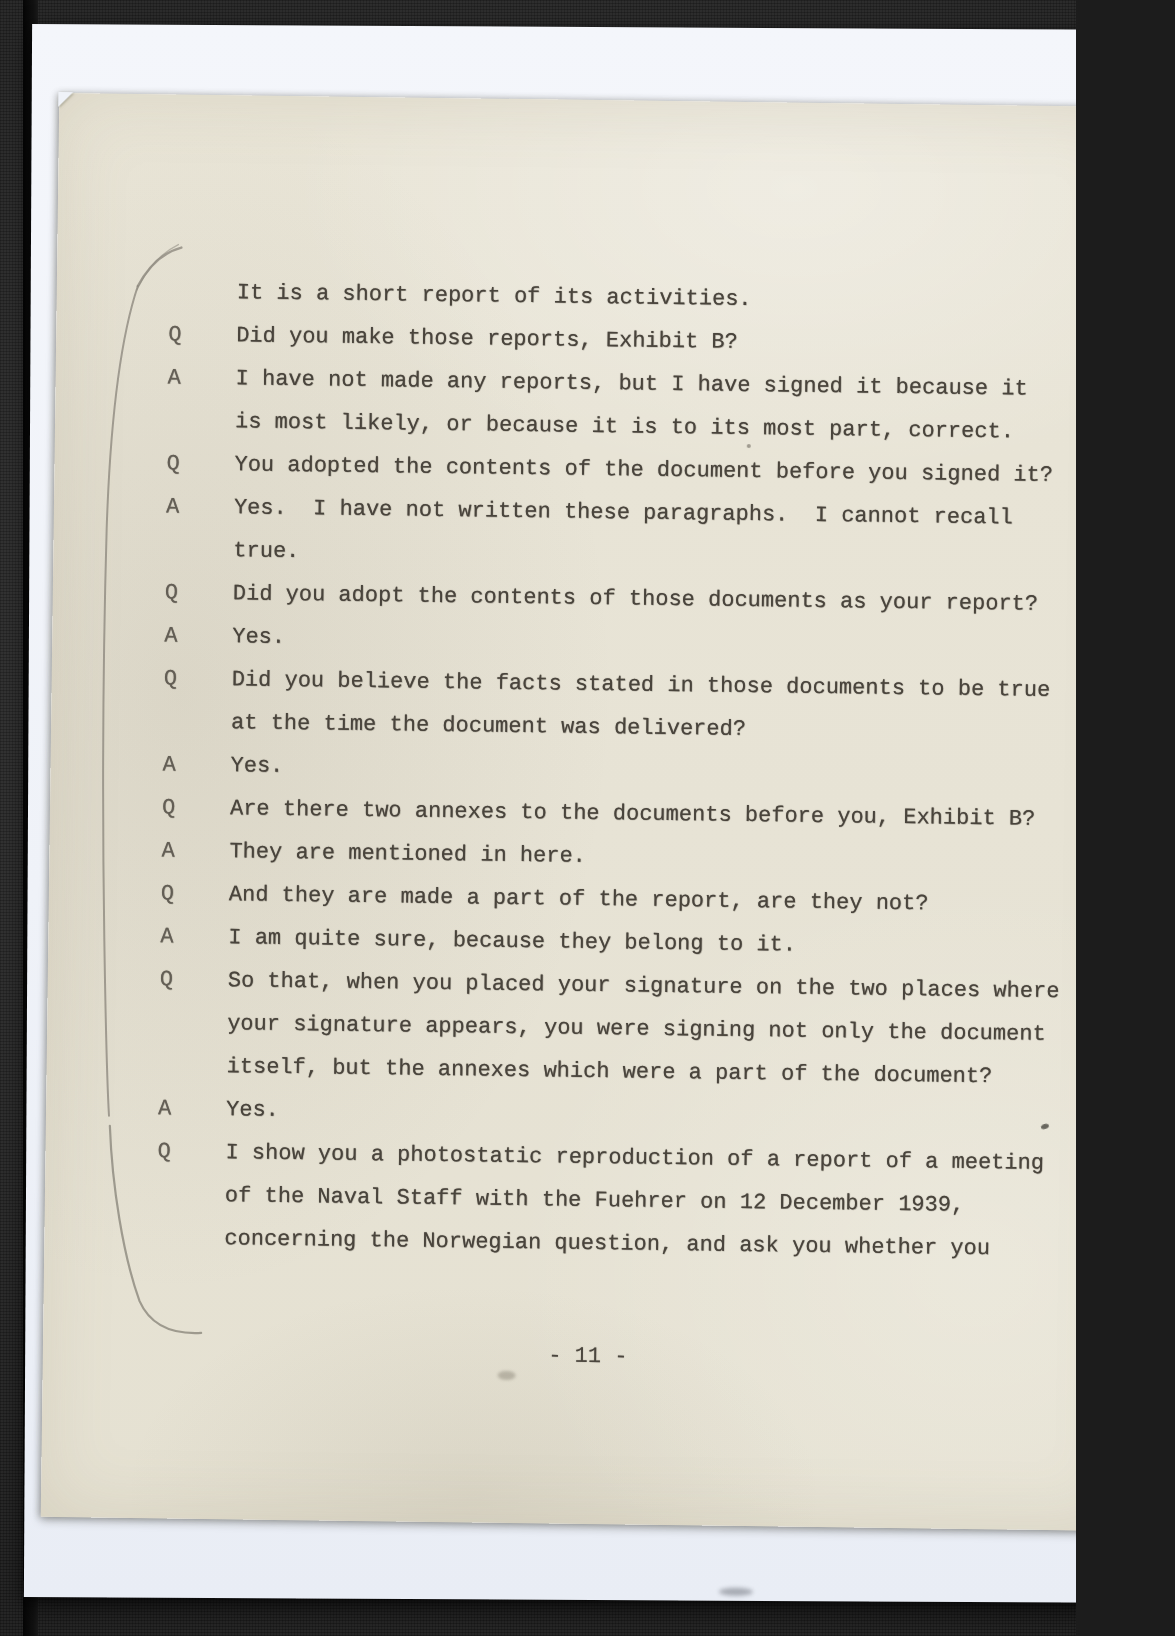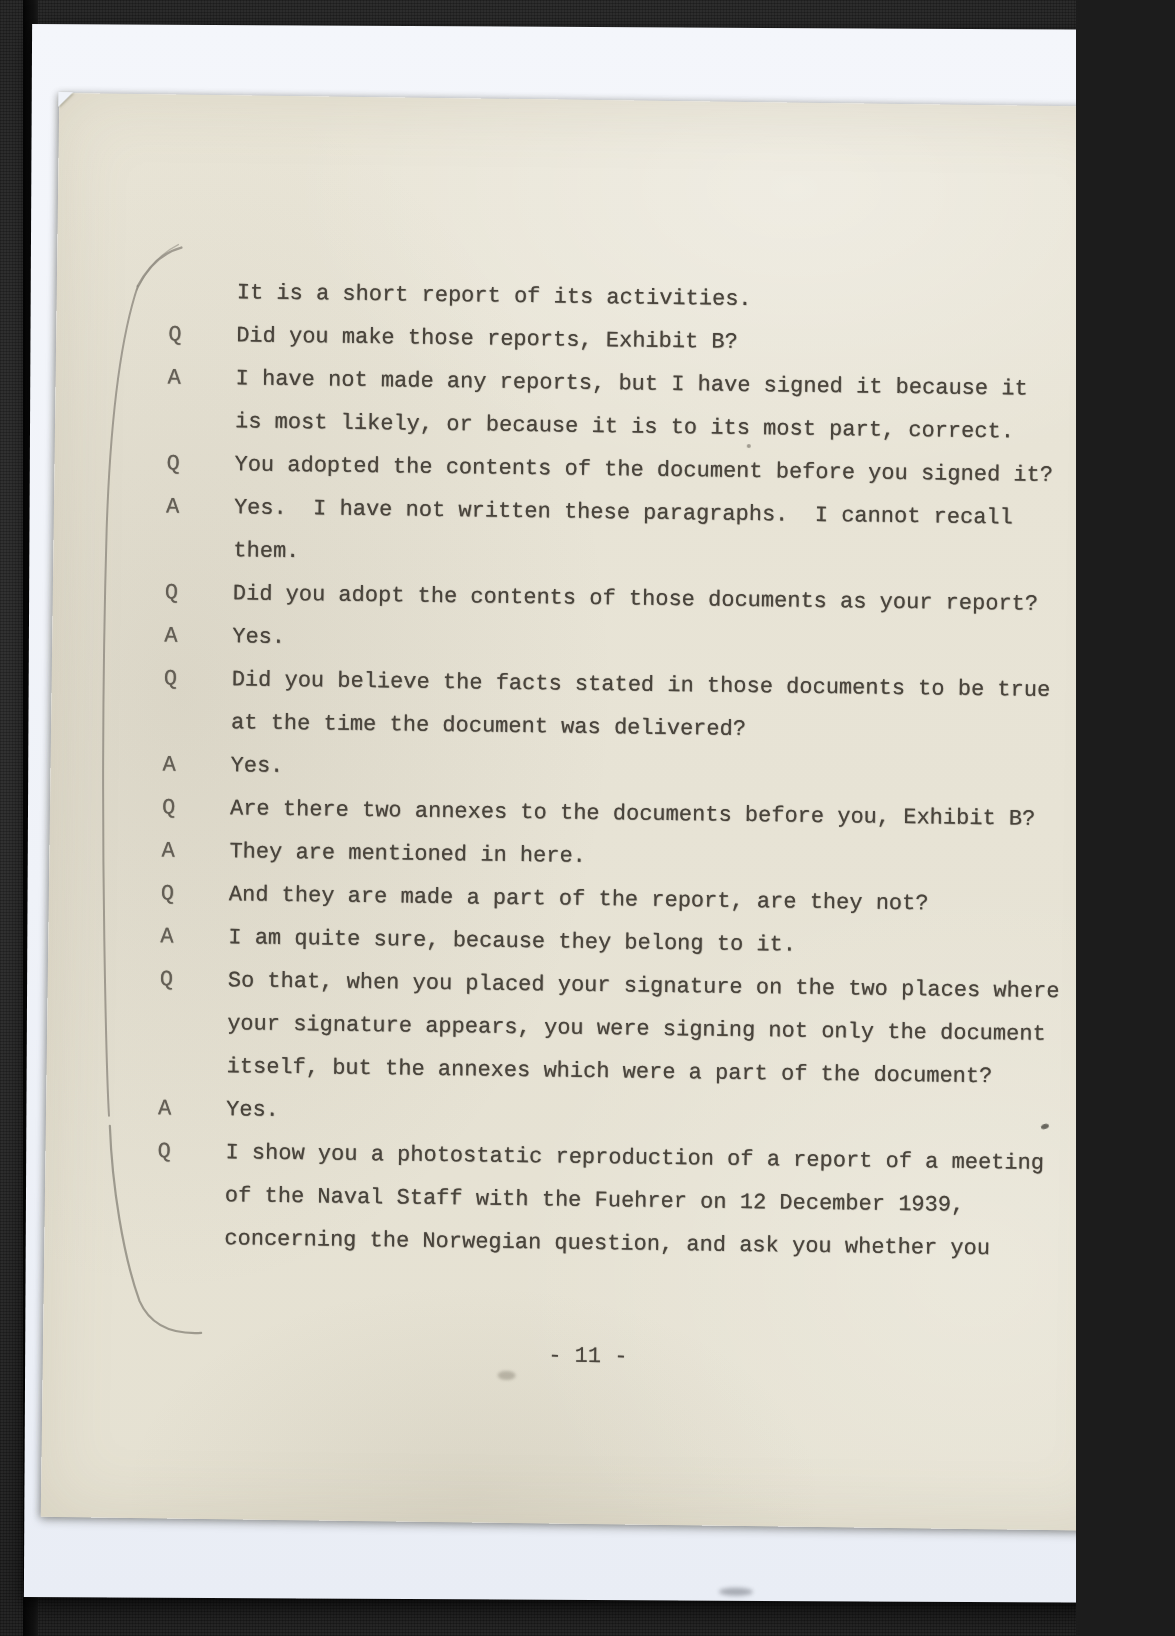--- a/index.html
+++ b/index.html
@@ -116,21 +116,21 @@
         <div class="line">
     <span class="speaker">Q</span>
     <span class="text">You adopted the contents of the document before you signed it?</span>
   </div>
         <div class="line">
     <span class="speaker">A</span>
     <span class="text">Yes.  I have not written these paragraphs.  I cannot recall</span>
   </div>
         <div class="line">
     <span class="speaker"></span>
-    <span class="text">them.</span>
+    <span class="text">true.</span>
   </div>
         <div class="line">
     <span class="speaker">Q</span>
     <span class="text">Did you adopt the contents of those documents as your report?</span>
   </div>
         <div class="line">
     <span class="speaker">A</span>
     <span class="text">Yes.</span>
   </div>
         <div class="line">

